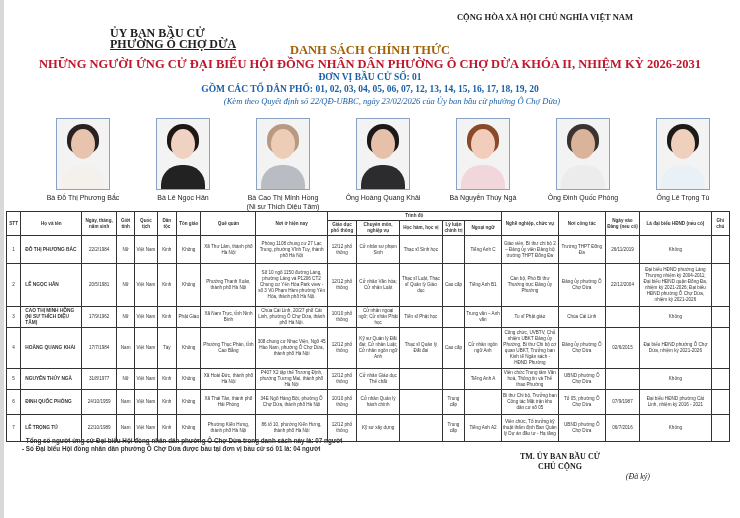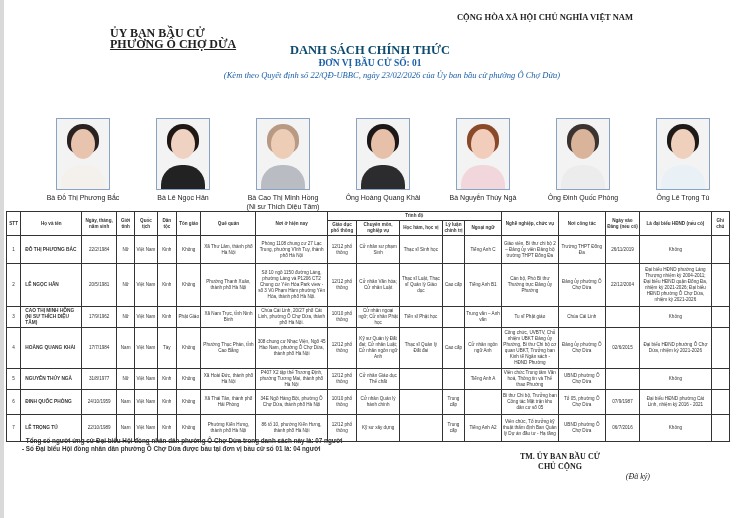--- a/index.html
+++ b/index.html
@@ -3,21 +3,21 @@
 <meta charset="utf-8">
 <style>
   html,body{margin:0;padding:0;}
   body{width:740px;height:518px;background:#fff;position:relative;overflow:hidden;font-family:"Liberation Sans",sans-serif;color:#222;}
   .leftbar{position:absolute;left:0;top:0;width:4px;height:518px;background:#d9d9d9;}
   .serif{font-family:"Liberation Serif","DejaVu Serif",serif;}
   .hdr-left{position:absolute;left:110px;top:12px;width:160px;text-align:left;font-size:12px;font-weight:bold;line-height:11px;margin-top:16px;}
   .hdr-right{position:absolute;left:420px;top:12px;width:250px;text-align:center;font-size:8.5px;font-weight:bold;line-height:11px;}
   .ul{text-decoration:underline;}
   .title-block{position:absolute;left:0;top:43px;width:740px;text-align:center;}
-  .t1{color:#0c4a6e;font-weight:bold;font-size:12.5px;line-height:14px;}
+  .t1{color:#a16207;font-weight:bold;font-size:12.5px;line-height:14px;}
   .t2{color:#c0152b;font-weight:bold;font-size:12.5px;line-height:14px;}
   .t3{color:#1a5fa8;font-weight:bold;font-size:9.5px;line-height:12px;}
   .t4{color:#1a5fa8;font-weight:bold;font-size:9.5px;line-height:12px;}
   .t5{color:#1a5fa8;font-style:italic;font-size:8.5px;line-height:12px;margin-left:44px;}
   .photos{position:absolute;left:28px;top:118px;width:700px;height:86px;}
   .cand{position:absolute;top:0;width:110px;text-align:center;}
   .photo{margin:0 auto;width:52px;height:70px;border:1px solid #8aa3c4;background:#f3f3f3;position:relative;overflow:hidden;}
   .photo .head{position:absolute;left:14px;top:10px;width:24px;height:30px;border-radius:50%;}
   .photo .hair{position:absolute;left:10px;top:5px;width:32px;height:30px;border-radius:50% 50% 40% 40%;}
   .photo .body{position:absolute;left:4px;top:46px;width:44px;height:30px;border-radius:20px 20px 0 0;}
@@ -46,21 +46,23 @@
   <div>ỦY BAN BẦU CỬ</div>
   <div class="ul">PHƯỜNG Ô CHỢ DỪA</div>
 </div>
 
 <div class="hdr-right serif">
   <div>CỘNG HÒA XÃ HỘI CHỦ NGHĨA VIỆT NAM</div>
 </div>
 
 <div class="title-block serif">
   <div class="t1">DANH SÁCH CHÍNH THỨC</div>
+  <div class="t2">NHỮNG NGƯỜI ỨNG CỬ ĐẠI BIỂU HỘI ĐỒNG NHÂN DÂN PHƯỜNG Ô CHỢ DỪA KHÓA II, NHIỆM KỲ 2026-2031</div>
   <div class="t3">ĐƠN VỊ BẦU CỬ SỐ: 01</div>
+  <div class="t4">GỒM CÁC TỔ DÂN PHỐ:  01, 02, 03, 04, 05, 06, 07, 12, 13, 14, 15, 16, 17, 18, 19, 20</div>
   <div class="t5">(Kèm theo Quyết định số 22/QĐ-UBBC, ngày 23/02/2026 của Ủy ban bầu cử phường Ô Chợ Dừa)</div>
 </div>
 
 <div class="photos">
   <div class="cand" style="left:0px">
     <div class="photo">
       <div class="hair" style="background:#2a2220"></div>
         <div class="head" style="background:#e8c4ae"></div>
         <div class="body" style="background:#f4f0ec"></div>
     </div>

